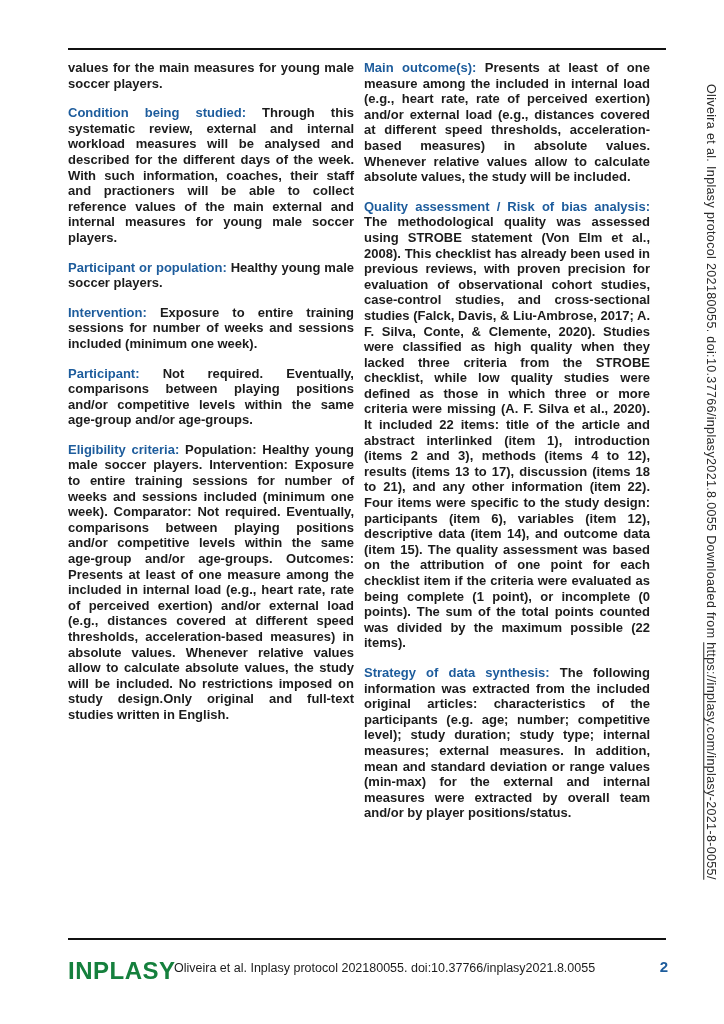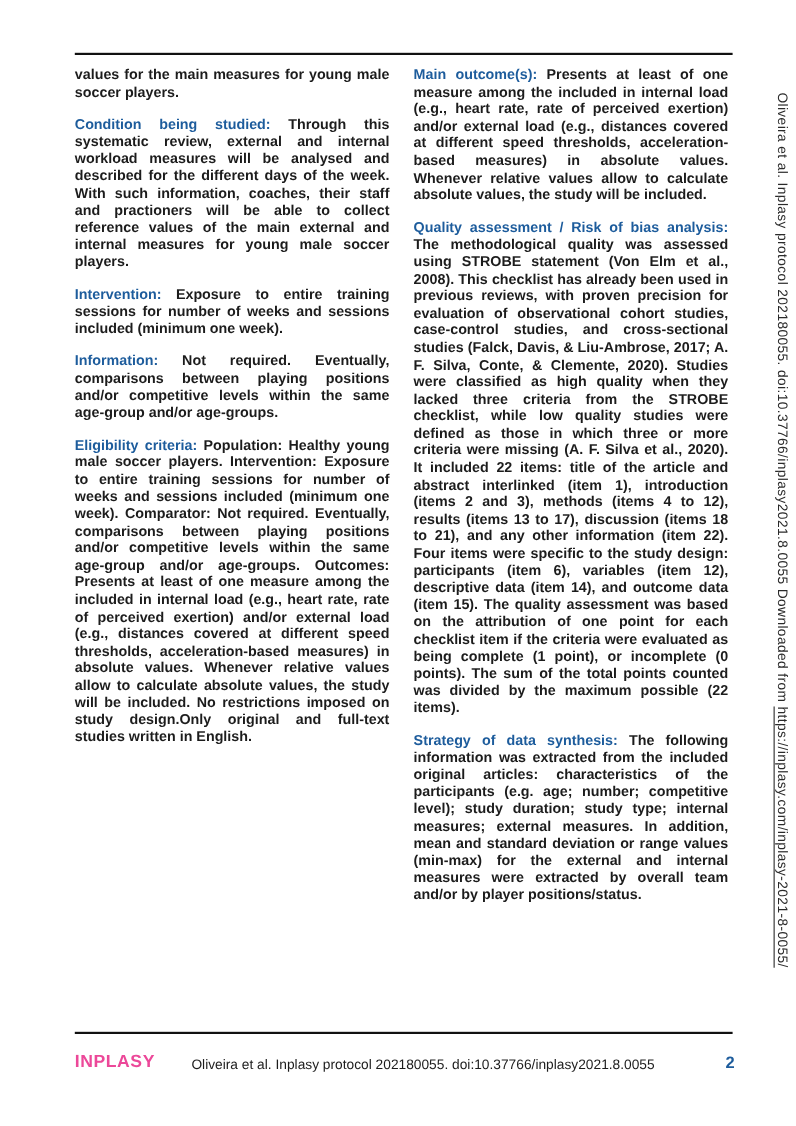--- a/index.html
+++ b/index.html
@@ -25,21 +25,21 @@
   }
   .rule-top { top: 48px; }
   .rule-bottom { top: 938px; }
 
   .columns {
     position: absolute;
     left: 68px;
     top: 60px;
     width: 598px;
     display: flex;
-    gap: 22px;
+    gap: 10px;
   }
   .col {
     width: 286px;
   }
   .para {
     margin: 0 0 14px 0;
     font-size: 13px;
     line-height: 15.6px;
     font-weight: bold;
     text-align: justify;
@@ -67,24 +67,24 @@
   }
   .sidebar .side-link {
     text-decoration: underline;
     color: #2a2a2a;
   }
 
   .footer-logo {
     position: absolute;
     left: 68px;
     top: 957px;
-    font-size: 16px;
+    font-size: 24px;
     font-weight: bold;
     letter-spacing: 0.5px;
-    color: #ec4899;
+    color: #15803d;
   }
   .footer-citation {
     position: absolute;
     left: 174px;
     top: 961px;
     font-size: 12.5px;
     color: #1c1c1c;
   }
   .footer-page {
     position: absolute;
@@ -103,24 +103,25 @@
   <div class="rule rule-top"></div>
 
   <div class="columns">
 
     <div class="col">
       <p class="para"><span>values for the main measures for young male soccer players.</span></p>
 
       <p class="para"><span class="label">Condition being studied:</span> <span>Through this systematic review, external and internal workload measures will be analysed and described for the different days of the week. With such information, coaches, their staff and practioners will be able to collect reference values of the main external and internal measures for young male soccer players.</span></p>
 
 
+      <p class="para"><span class="label">Participant or population:</span> <span>Healthy young male soccer players.</span></p>
 
       <p class="para"><span class="label">Intervention:</span> <span>Exposure to entire training sessions for number of weeks and sessions included (minimum one week).</span></p>
 
-      <p class="para"><span class="label">Information:</span> <span>Not required. Eventually, comparisons between playing positions and/or competitive levels within the same age-group and/or age-groups.</span></p>
+      <p class="para"><span class="label">Participant:</span> <span>Not required. Eventually, comparisons between playing positions and/or competitive levels within the same age-group and/or age-groups.</span></p>
 
 
       <p class="para"><span class="label">Eligibility criteria:</span> <span>Population: Healthy young male soccer players. Intervention: Exposure to entire training sessions for number of weeks and sessions included (minimum one week). Comparator: Not required. Eventually, comparisons between playing positions and/or competitive levels within the same age-group and/or age-groups. Outcomes: Presents at least of one measure among the included in internal load (e.g., heart rate, rate of perceived exertion) and/or external load (e.g., distances covered at different speed thresholds, acceleration-based measures) in absolute values. Whenever relative values allow to calculate absolute values, the study will be included. No restrictions imposed on study design.Only original and full-text studies written in English.</span></p>
 
     </div>
 
     <div class="col">
       <p class="para"><span class="label">Main outcome(s):</span> <span>Presents at least of one measure among the included in internal load (e.g., heart rate, rate of perceived exertion) and/or external load (e.g., distances covered at different speed thresholds, acceleration-based measures) in absolute values. Whenever relative values allow to calculate absolute values, the study will be included.</span></p>
 
       <p class="para"><span class="label">Quality assessment / Risk of bias analysis:</span> <span>The methodological quality was assessed using STROBE statement (Von Elm et al., 2008). This checklist has already been used in previous reviews, with proven precision for evaluation of observational cohort studies, case-control studies, and cross-sectional studies (Falck, Davis, &amp; Liu-Ambrose, 2017; A. F. Silva, Conte, &amp; Clemente, 2020). Studies were classified as high quality when they lacked three criteria from the STROBE checklist, while low quality studies were defined as those in which three or more criteria were missing (A. F. Silva et al., 2020). It included 22 items: title of the article and abstract interlinked (item 1), introduction (items 2 and 3), methods (items 4 to 12), results (items 13 to 17), discussion (items 18 to 21), and any other information (item 22). Four items were specific to the study design: participants (item 6), variables (item 12), descriptive data (item 14), and outcome data (item 15). The quality assessment was based on the attribution of one point for each checklist item if the criteria were evaluated as being complete (1 point), or incomplete (0 points). The sum of the total points counted was divided by the maximum possible (22 items).</span></p>

